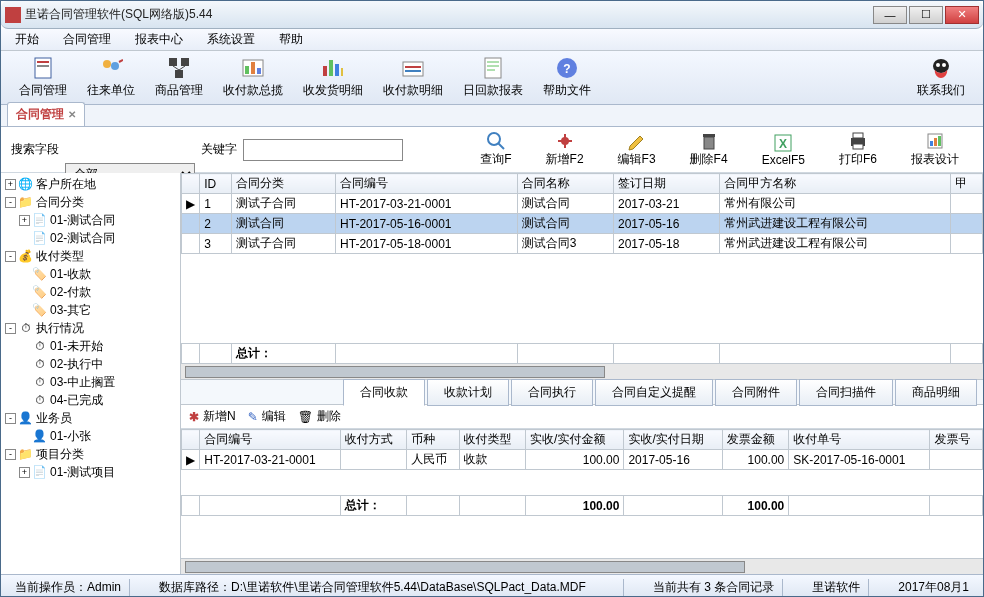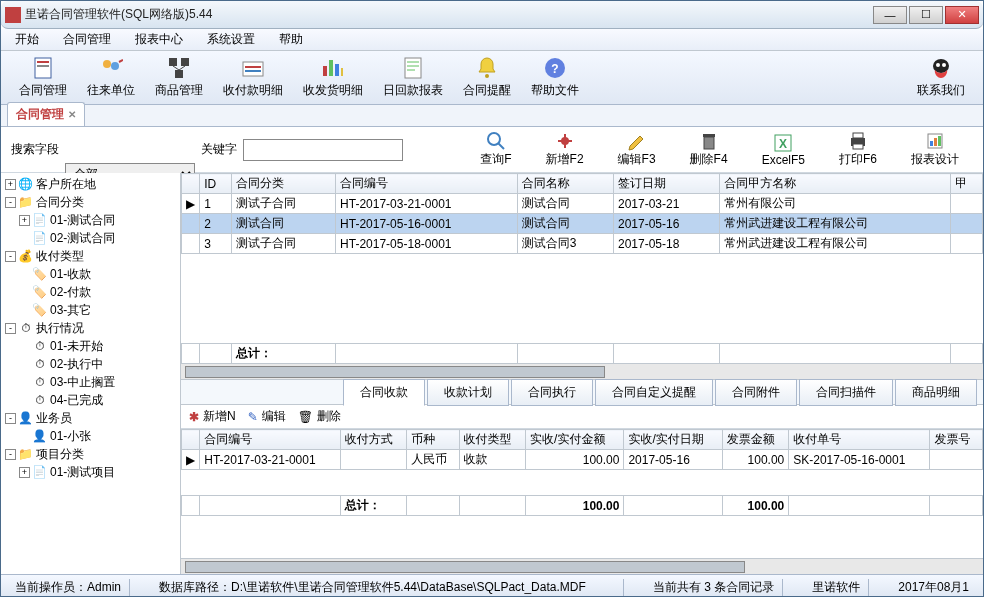--- a/index.html
+++ b/index.html
@@ -127,55 +127,57 @@
             <rect x="8" y="14" width="8" height="8" fill="#444"></rect>
             <line x1="6" y1="10" x2="12" y2="14" stroke="#444"></line>
             <line x1="18" y1="10" x2="12" y2="14" stroke="#444"></line>
           </svg>
         </div>
         <span>商品管理</span>
       </div>
     <div class="tb-btn">
         <div class="tb-icon">
           <svg width="24" height="24">
-            <rect x="2" y="6" width="20" height="14" fill="#fff" stroke="#888"></rect>
-            <rect x="4" y="10" width="16" height="2" fill="#c04040"></rect>
-            <rect x="4" y="14" width="16" height="2" fill="#4080c0"></rect>
-          </svg>
-        </div>
-        <span>收付款明细</span>
+            <rect x="2" y="4" width="20" height="16" fill="#fff" stroke="#888"></rect>
+            <rect x="4" y="10" width="4" height="8" fill="#60c060"></rect>
+            <rect x="10" y="6" width="4" height="12" fill="#e08040"></rect>
+            <rect x="16" y="12" width="4" height="6" fill="#6080e0"></rect>
+          </svg>
+        </div>
+        <span>收付款总揽</span>
       </div>
     <div class="tb-btn">
         <div class="tb-icon">
           <svg width="24" height="24">
             <rect x="2" y="10" width="4" height="10" fill="#c04040"></rect>
             <rect x="8" y="4" width="4" height="16" fill="#60c060"></rect>
             <rect x="14" y="8" width="4" height="12" fill="#4080e0"></rect>
             <rect x="20" y="12" width="2" height="8" fill="#e0c040"></rect>
           </svg>
         </div>
         <span>收发货明细</span>
       </div>
     <div class="tb-btn">
         <div class="tb-icon">
           <svg width="24" height="24">
+            <rect x="2" y="6" width="20" height="14" fill="#fff" stroke="#888"></rect>
+            <rect x="4" y="10" width="16" height="2" fill="#c04040"></rect>
+            <rect x="4" y="14" width="16" height="2" fill="#4080c0"></rect>
+          </svg>
+        </div>
+        <span>收付款明细</span>
+      </div>
+    <div class="tb-btn">
+        <div class="tb-icon">
+          <svg width="24" height="24">
             <rect x="4" y="2" width="16" height="20" fill="#fff" stroke="#888"></rect>
             <path d="M6 6h12M6 10h12M6 14h8" stroke="#60c060"></path>
           </svg>
         </div>
         <span>日回款报表</span>
-      </div>
-    <div class="tb-btn">
-        <div class="tb-icon">
-          <svg width="24" height="24">
-            <path d="M12 2a6 6 0 016 6v5l2 3H4l2-3V8a6 6 0 016-6z" fill="#f0d040" stroke="#c0a020"></path>
-            <circle cx="12" cy="20" r="2" fill="#c0a020"></circle>
-          </svg>
-        </div>
-        <span>合同提醒</span>
       </div>
     <div class="tb-btn">
         <div class="tb-icon">
           <svg width="24" height="24">
             <circle cx="12" cy="12" r="10" fill="#6080e0"></circle>
             <text x="12" y="17" text-anchor="middle" fill="#fff" font-size="14" font-weight="bold">?</text>
           </svg>
         </div>
         <span>帮助文件</span>
       </div>

